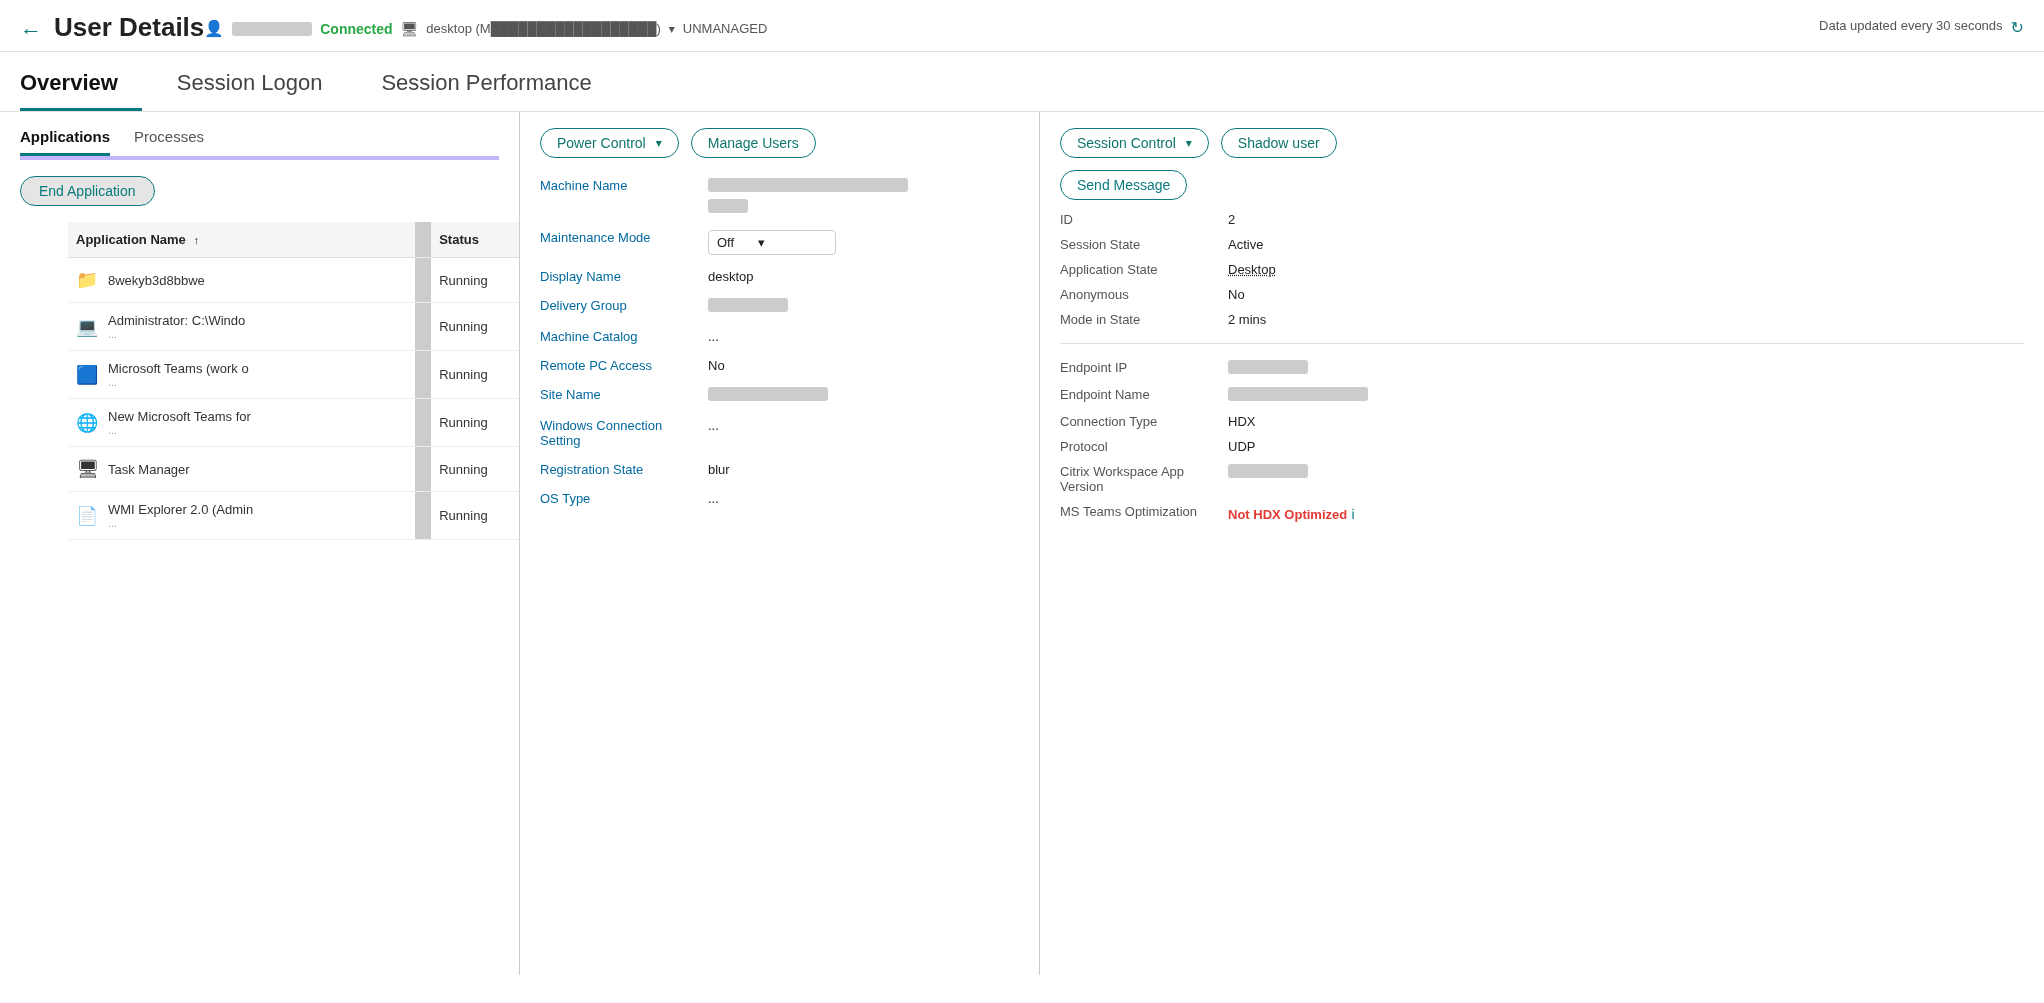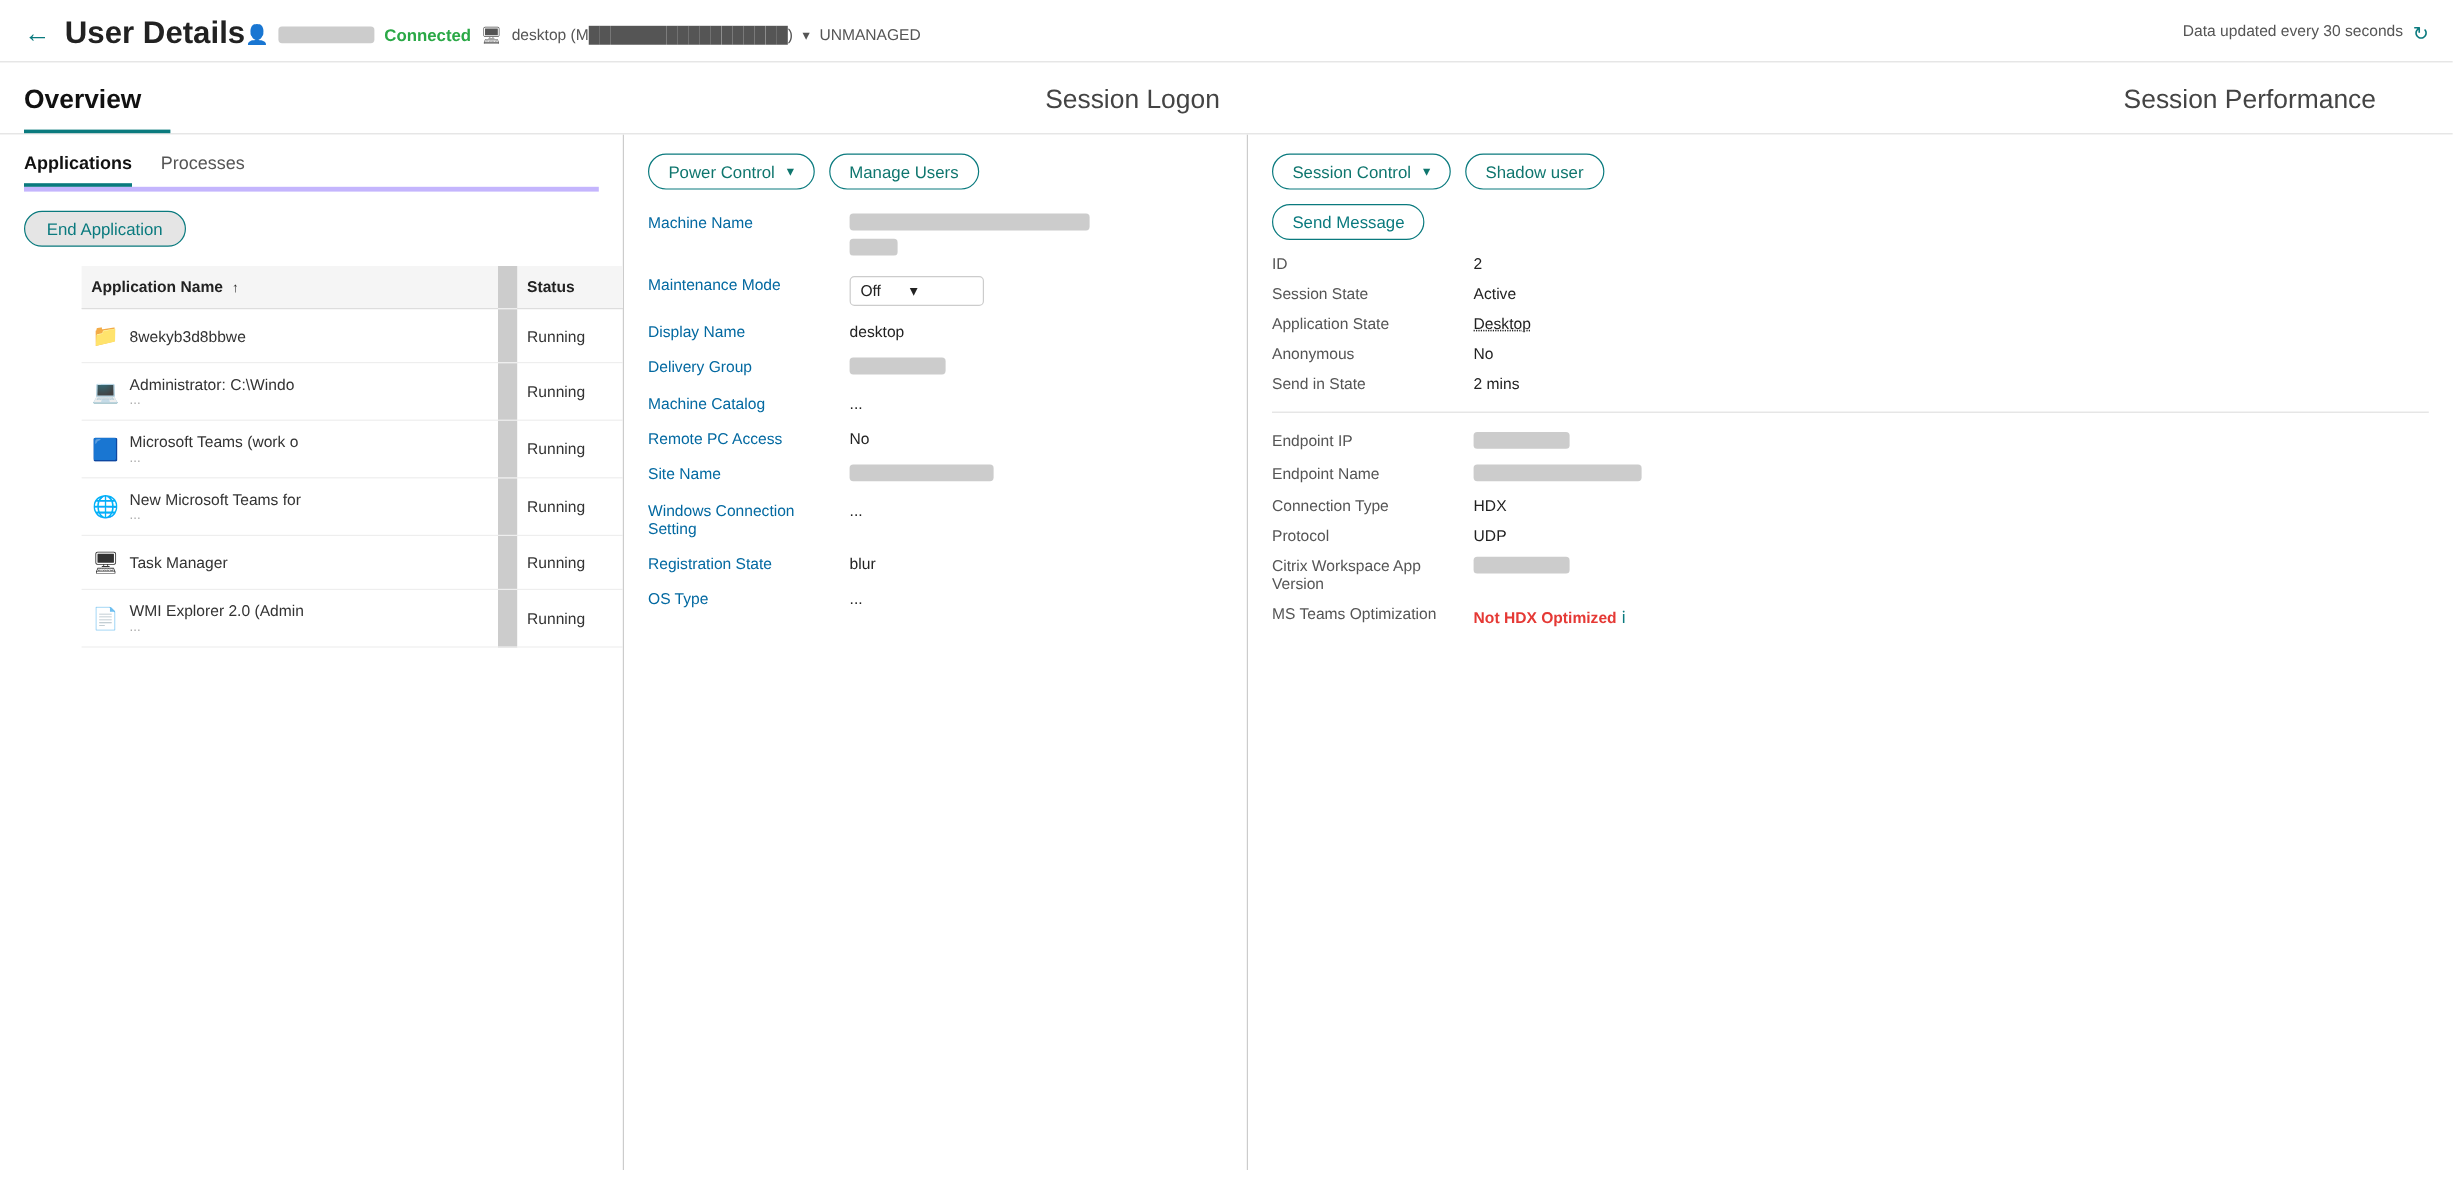--- a/index.html
+++ b/index.html
@@ -13,21 +13,21 @@
     .header-sub { display: flex; align-items: center; gap: 8px; margin-top: 2px; font-size: 13px; color: #555; }
     .user-icon { font-size: 16px; color: #555; }
     .username-blur { background: #ccc; color: transparent; border-radius: 3px; min-width: 80px; height: 14px; display: inline-block; }
     .connected-status { color: #2aa846; font-weight: 600; font-size: 14px; }
     .desktop-icon { font-size: 14px; color: #555; }
     .unmanaged-badge { color: #555; font-size: 13px; }
     .header-right { display: flex; gap: 8px; font-size: 13px; color: #555; }
     .refresh-icon { color: #0a7a7e; font-size: 16px; }
 
     
-    .tabs { display: flex; gap: 0; padding: 0 20px; border-bottom: 1px solid #e0e0e0; margin-top: 4px; justify-content: space-between; }
+    .tabs { display: flex; gap: 15px; padding: 0 20px; border-bottom: 1px solid #e0e0e0; margin-top: 4px; }
     .tab { padding: 14px 24px 12px 0; font-size: 22px; font-weight: 500; color: #444; cursor: pointer; border-bottom: 3px solid transparent; margin-right: 20px; }
     .tab.active { color: #111; border-bottom: 3px solid #0a7a7e; font-weight: 700; }
 
     
     .main-content { display: flex; height: calc(100vh - 140px); overflow: hidden; }
 
     
     .left-panel { width: 520px; min-width: 520px; border-right: 1px solid #ccc; padding: 16px 20px; overflow-y: auto; }
     .sub-tabs { display: flex; gap: 24px; border-bottom: 4px solid #c4b5fd; margin-bottom: 16px; }
     .sub-tab { font-size: 15px; font-weight: 500; color: #555; padding-bottom: 8px; cursor: pointer; border-bottom: 3px solid transparent; }
@@ -47,21 +47,21 @@
     .app-name-more { font-size: 11px; color: #aaa; }
     .col-divider { width: 1px; background: #ccc; padding: 0; }
 
     
     .mid-panel { width: 520px; min-width: 520px; border-right: 1px solid #ccc; padding: 16px 20px; overflow-y: auto; }
     .panel-actions { display: flex; gap: 12px; margin-bottom: 20px; }
     .action-btn { border: 1.5px solid #0a7a7e; color: #0f766e; background: #fff; border-radius: 20px; padding: 6px 16px; font-size: 14px; cursor: pointer; display: flex; align-items: center; gap: 10px; }
     .info-grid { display: grid; grid-template-columns: 160px 1fr; gap: 14px 8px; font-size: 13px; }
     .info-label { color: #0369a1; font-size: 13px; }
     .info-value { color: #222; font-size: 13px; }
-    .maintenance-select { border: 1px solid #ccc; border-radius: 4px; padding: 4px 8px; display: flex; align-items: center; gap: 24px; font-size: 13px; width: 112px; }
+    .maintenance-select { border: 1px solid #ccc; border-radius: 4px; padding: 4px 8px; display: flex; align-items: center; gap: 24px; font-size: 13px; width: 128px; }
 
     
     .right-panel { flex: 1; padding: 16px 20px; overflow-y: auto; }
     .right-actions { display: flex; gap: 12px; margin-bottom: 12px; flex-wrap: wrap; }
     .send-msg-btn { border: 1.5px solid #0a7a7e; color: #0a7a7e; background: #fff; border-radius: 20px; padding: 6px 16px; font-size: 14px; cursor: pointer; margin-bottom: 12px; }
     .session-info-grid { display: grid; grid-template-columns: 160px 1fr; gap: 10px 8px; font-size: 13px; }
     .session-label { color: #555; font-size: 13px; }
     .session-value { color: #222; font-size: 13px; }
     .session-value.underline { text-decoration: underline; text-decoration-style: dotted; }
     .divider-row { grid-column: 1 / -1; border-top: 1px solid #e0e0e0; margin: 6px 0; }
@@ -263,21 +263,21 @@
 
     <div class="session-info-grid" id="session-info-grid">
     <div class="session-label">ID</div>
         <div class="session-value">2</div>
         <div class="session-label">Session State</div>
         <div class="session-value">Active</div>
         <div class="session-label">Application State</div>
         <div class="session-value underline">Desktop</div>
         <div class="session-label">Anonymous</div>
         <div class="session-value">No</div>
-        <div class="session-label">Send in State</div>
+        <div class="session-label">Mode in State</div>
         <div class="session-value">2 mins</div>
         <div class="divider-row"></div>
         <div class="session-label">Endpoint IP</div>
         <div class="session-value"><span style="background:#ccc;color:transparent;border-radius:3px;min-width:80px;height:14px;display:inline-block;"></span></div>
         <div class="session-label">Endpoint Name</div>
         <div class="session-value"><span style="background:#ccc;color:transparent;border-radius:3px;min-width:140px;height:14px;display:inline-block;"></span></div>
         <div class="session-label">Connection Type</div>
         <div class="session-value">HDX</div>
         <div class="session-label">Protocol</div>
         <div class="session-value">UDP</div>

